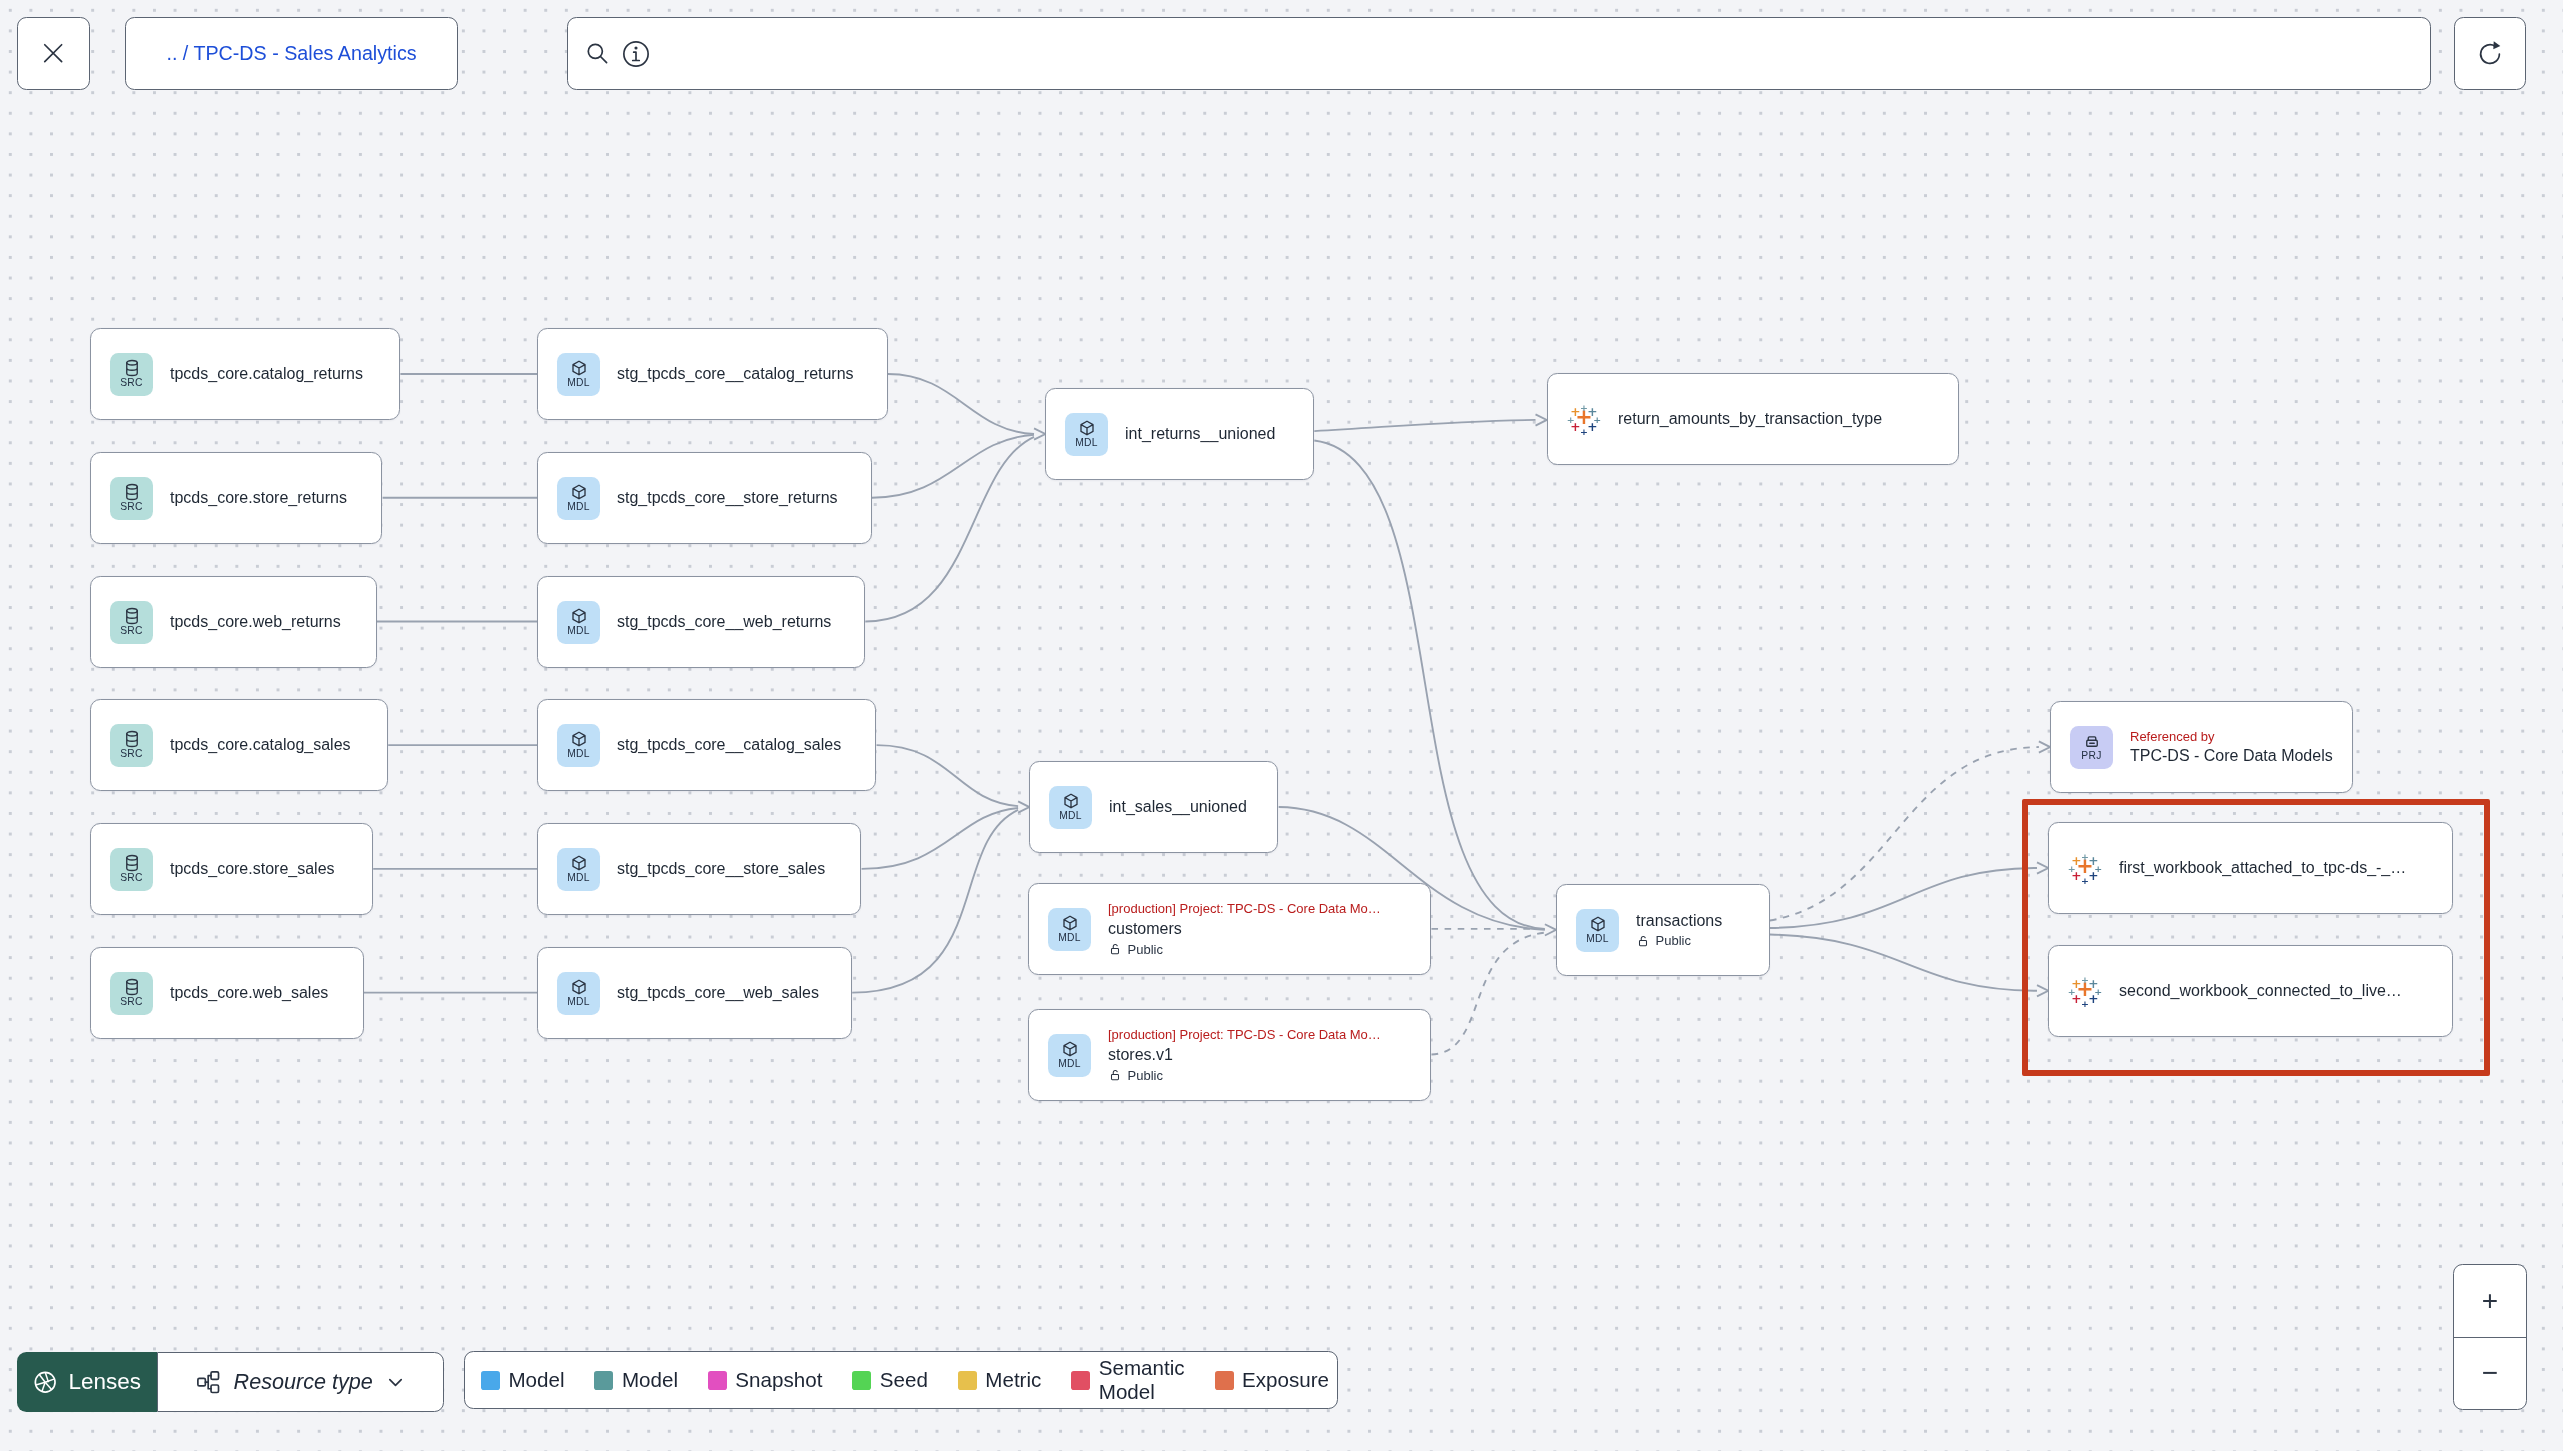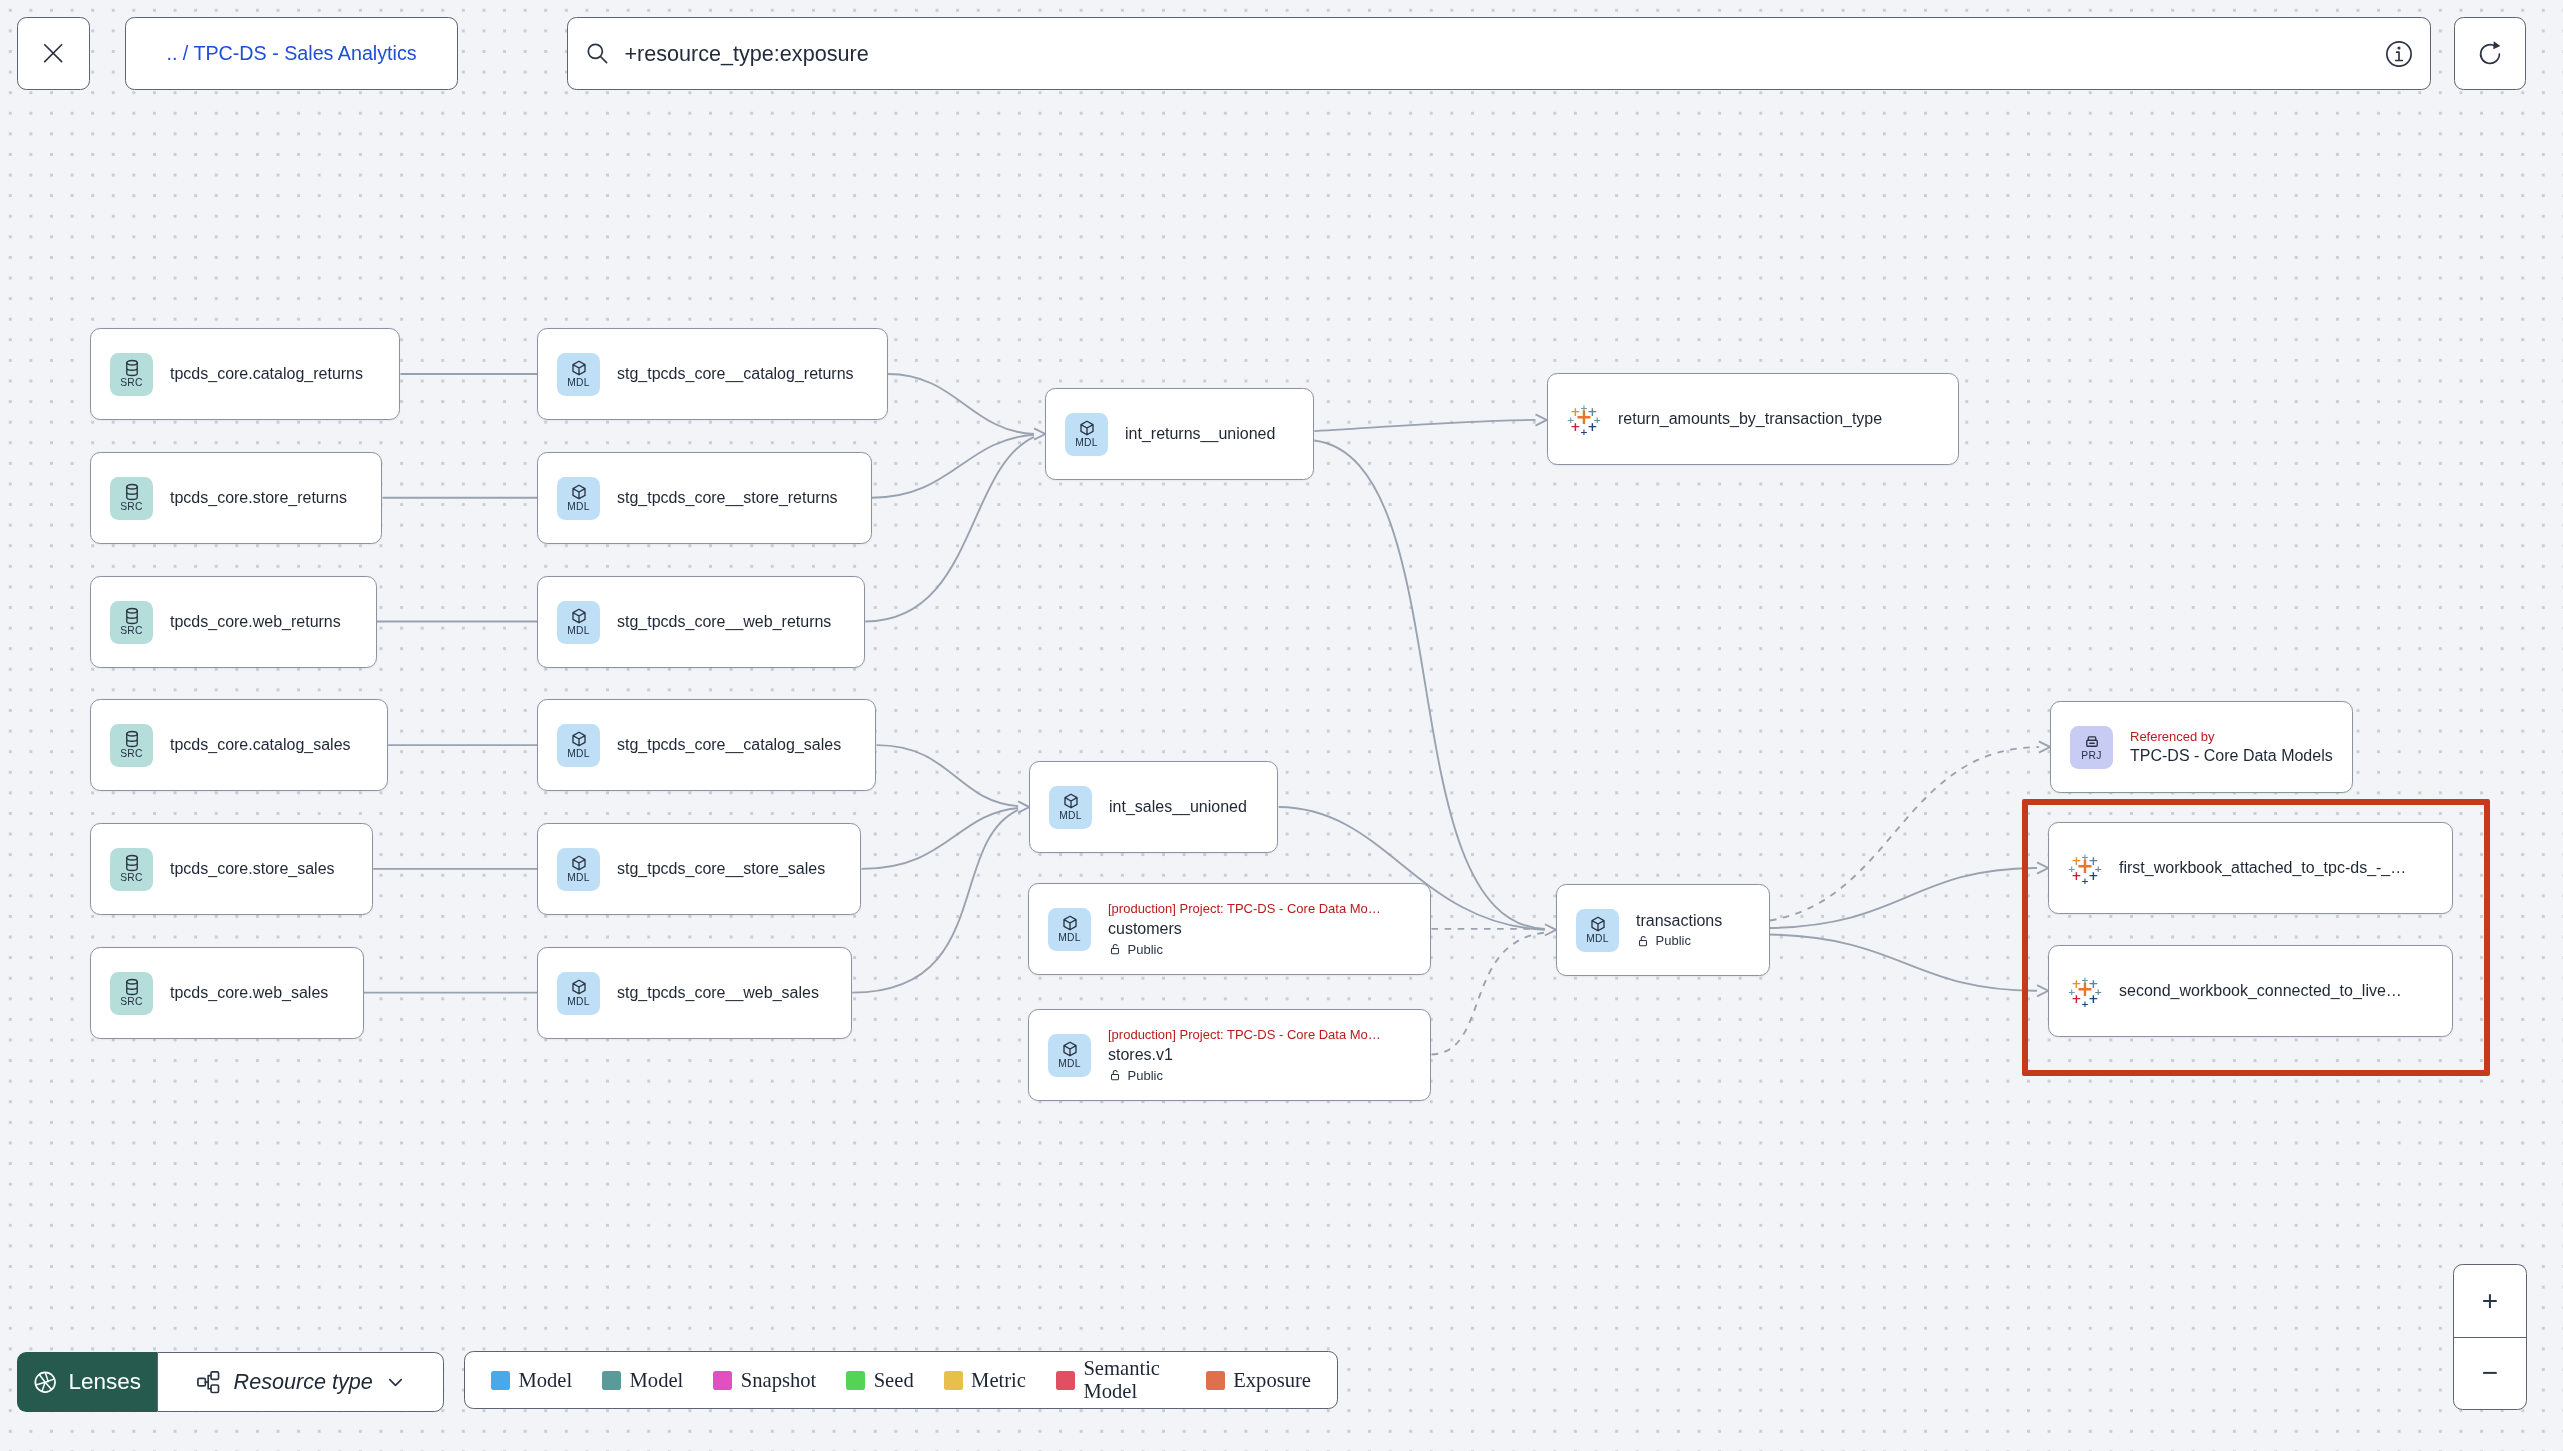--- a/index.html
+++ b/index.html
@@ -39,21 +39,21 @@
   .npublic{display:flex;align-items:center;gap:5.6px;font-size:13px;color:#2b3544;}
   .tableau{flex:0 0 34px;}
   
   .redbox{border:6.6px solid #c63a1c;background:transparent;border-radius:1.9px;}
   
   .lenses{background:#275a4e;color:#fff;border-radius:9.4px 0 0 9.4px;
     display:flex;align-items:center;justify-content:center;gap:11.2px;font-size:22.5px;cursor:pointer;}
   .filterbtn{background:#fff;border:1.9px solid #5b6472;border-radius:0 9.4px 9.4px 0;
     display:flex;align-items:center;justify-content:center;gap:13px;font-size:21.6px;cursor:pointer;font-style:italic;}
   .legend{background:#fff;border:1.9px solid #5b6472;border-radius:9.4px;
-    display:flex;align-items:center;padding:0 26px;gap:30px;font-family:Liberation Serif, serif;}
+    display:flex;align-items:center;padding:0 16px;gap:30px;}
   .lg-item{display:flex;align-items:center;gap:8.4px;font-size:20.6px;color:#1d2534;}
   .sw{width:19px;height:19px;border-radius:2.8px;flex:0 0 19px;}
   .sw-model{background:#49a8ea;} .sw-source{background:#5a9a9b;} .sw-snapshot{background:#e24fc0;}
   .sw-seed{background:#54d454;} .sw-metric{background:#e7c04c;} .sw-semantic{background:#e14f63;}
   .sw-exposure{background:#df704c;}
   
   .zoomctl{background:#fff;border:1.9px solid #5b6472;border-radius:9.4px;overflow:hidden;
     display:flex;flex-direction:column;}
   .zoomctl .zbtn{flex:1;display:flex;align-items:center;justify-content:center;
     font-size:28px;color:#2b3442;cursor:pointer;}
@@ -107,21 +107,20 @@
 
 <div class="abs breadcrumb" style="left:103px;top:17px;width:333px;height:73px;">
   <span>.. / TPC-DS - Sales Analytics</span>
 </div>
 
 <div class="abs searchbar" style="left:567px;top:17px;width:1864px;height:73px;">
   <svg width="24.4" height="24.4" viewBox="0 0 26 26">
     <circle class="icon-stroke" stroke-width="2" cx="11" cy="11" r="7.5"></circle>
     <path class="icon-stroke" stroke-width="2" d="M16.5 16.5 L23 23"></path>
   </svg>
-  <input type="text" value="+resource_type:exposure" style="">
   <svg width="28" height="28" viewBox="0 0 30 30">
     <circle class="icon-stroke" stroke-width="1.8" cx="15" cy="15" r="13"></circle>
     <circle cx="15" cy="8.6" r="1.7" fill="#2b3442"></circle>
     <path class="icon-stroke" stroke-width="2.6" d="M15 13 V22 M11.5 22 H18.5 M12.5 13 H15"></path>
   </svg>
 </div>
 
 <div class="abs tb-btn" style="left:2454px;top:17px;width:72px;height:73px;">
   <svg width="30" height="30" viewBox="0 0 32 32">
     <path class="icon-stroke" stroke-width="2.2" d="M26 16 A10 10 0 1 1 21.5 7.7"></path>

